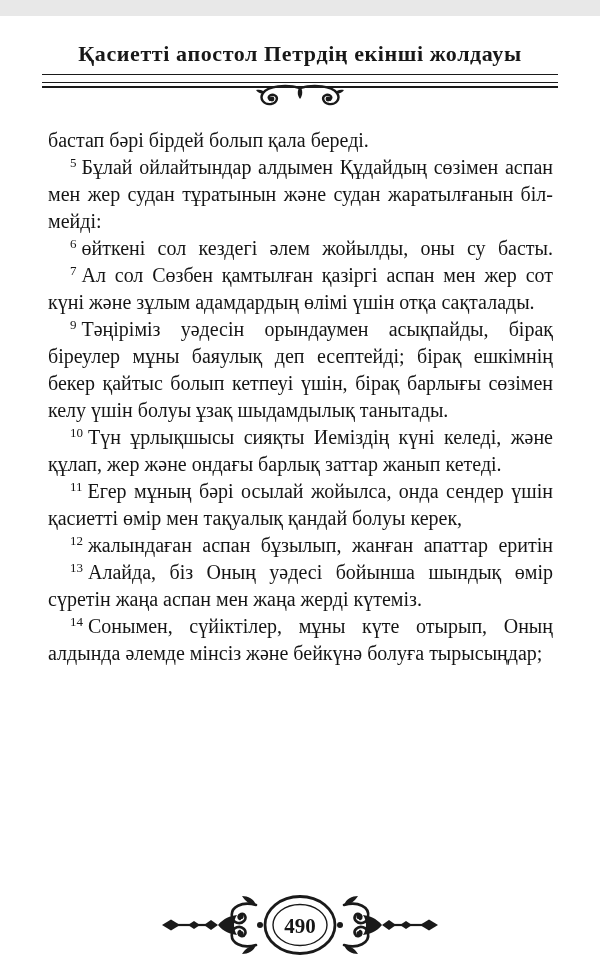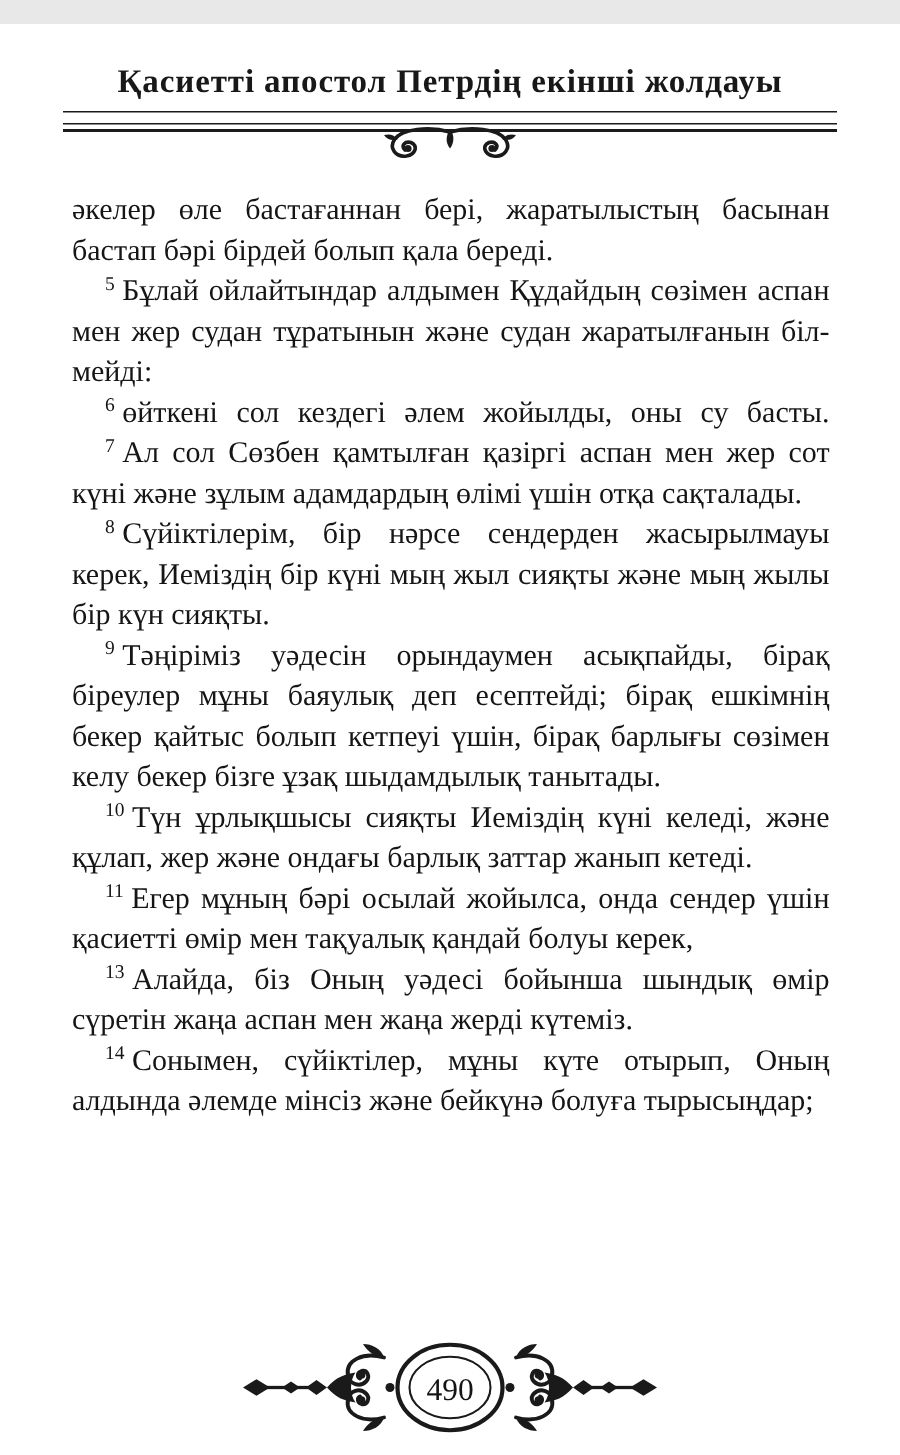--- a/index.html
+++ b/index.html
@@ -63,20 +63,21 @@
     top:-7px;
     padding-right:5px;
   }
 
   
   .page-footer {
     position:absolute;
     top:877px; left:50%;
     transform:translateX(-50%);
     line-height:0;
+    font-weight:bold;
   }
   .folio-text {
     font-family:"Liberation Serif", serif;
     font-size:21px;
     fill:#151515;
   }
 </style>
 </head>
 <body>
 
@@ -98,55 +99,50 @@
           <path d="M52 2 c-3 5 -3 9 0 13 c3 -4 3 -9 0 -13z"></path>
           <path d="M8 6 c4 -1 7 0 9 3 c-4 1 -7 0 -9 -3z"></path>
           <path d="M96 6 c-4 -1 -7 0 -9 3 c4 1 7 0 9 -3z"></path>
         </g>
       </svg>
     </div>
   </div>
 
   <div class="text-block">
       <div class="para">
-        <div class="tline firstline">әкелер өле бастағаннан бері, жаратылыстың басынан</div>
         <div class="tline lastline">бастап бәрі бірдей болып қала береді.</div>
       </div>
       <div class="para">
         <div class="tline firstline indented"><span class="verse-num">5</span>Бұлай ойлайтындар алдымен Құдайдың сөзімен аспан</div>
         <div class="tline">мен жер судан тұратынын және судан жаратылғанын біл-</div>
         <div class="tline lastline">мейді:</div>
       </div>
       <div class="para">
         <div class="tline firstline indented"><span class="verse-num">6</span>өйткені сол кездегі әлем жойылды, оны су басты.</div>
       </div>
       <div class="para">
         <div class="tline firstline indented"><span class="verse-num">7</span>Ал сол Сөзбен қамтылған қазіргі аспан мен жер сот</div>
         <div class="tline lastline">күні және зұлым адамдардың өлімі үшін отқа сақталады.</div>
       </div>
       <div class="para">
-        <div class="tline firstline indented"><span class="verse-num">8</span>Сүйіктілерім, бір нәрсе сендерден жасырылмауы</div>
-        <div class="tline">керек, Иеміздің бір күні мың жыл сияқты және мың жылы</div>
-        <div class="tline lastline">бір күн сияқты.</div>
-      </div>
-      <div class="para">
         <div class="tline firstline indented"><span class="verse-num">9</span>Тәңіріміз уәдесін орындаумен асықпайды, бірақ</div>
         <div class="tline">біреулер мұны баяулық деп есептейді; бірақ ешкімнің</div>
         <div class="tline">бекер қайтыс болып кетпеуі үшін, бірақ барлығы сөзімен</div>
-        <div class="tline lastline">келу бекер бізге ұзақ шыдамдылық танытады.</div>
+        <div class="tline lastline">келу үшін болуы ұзақ шыдамдылық танытады.</div>
       </div>
       <div class="para">
         <div class="tline firstline indented"><span class="verse-num">10</span>Түн ұрлықшысы сияқты Иеміздің күні келеді, және</div>
         <div class="tline lastline">құлап, жер және ондағы барлық заттар жанып кетеді.</div>
       </div>
       <div class="para">
         <div class="tline firstline indented"><span class="verse-num">11</span>Егер мұның бәрі осылай жойылса, онда сендер үшін</div>
         <div class="tline lastline">қасиетті өмір мен тақуалық қандай болуы керек,</div>
       </div>
       <div class="para">
+        <div class="tline firstline indented"><span class="verse-num">12</span>жалындаған аспан бұзылып, жанған апаттар еритін</div>
       </div>
       <div class="para">
         <div class="tline firstline indented"><span class="verse-num">13</span>Алайда, біз Оның уәдесі бойынша шындық өмір</div>
         <div class="tline lastline">сүретін жаңа аспан мен жаңа жерді күтеміз.</div>
       </div>
       <div class="para">
         <div class="tline firstline indented"><span class="verse-num">14</span>Сонымен, сүйіктілер, мұны күте отырып, Оның</div>
         <div class="tline lastline">алдында әлемде мінсіз және бейкүнә болуға тырысыңдар;</div>
       </div>
     </div>

